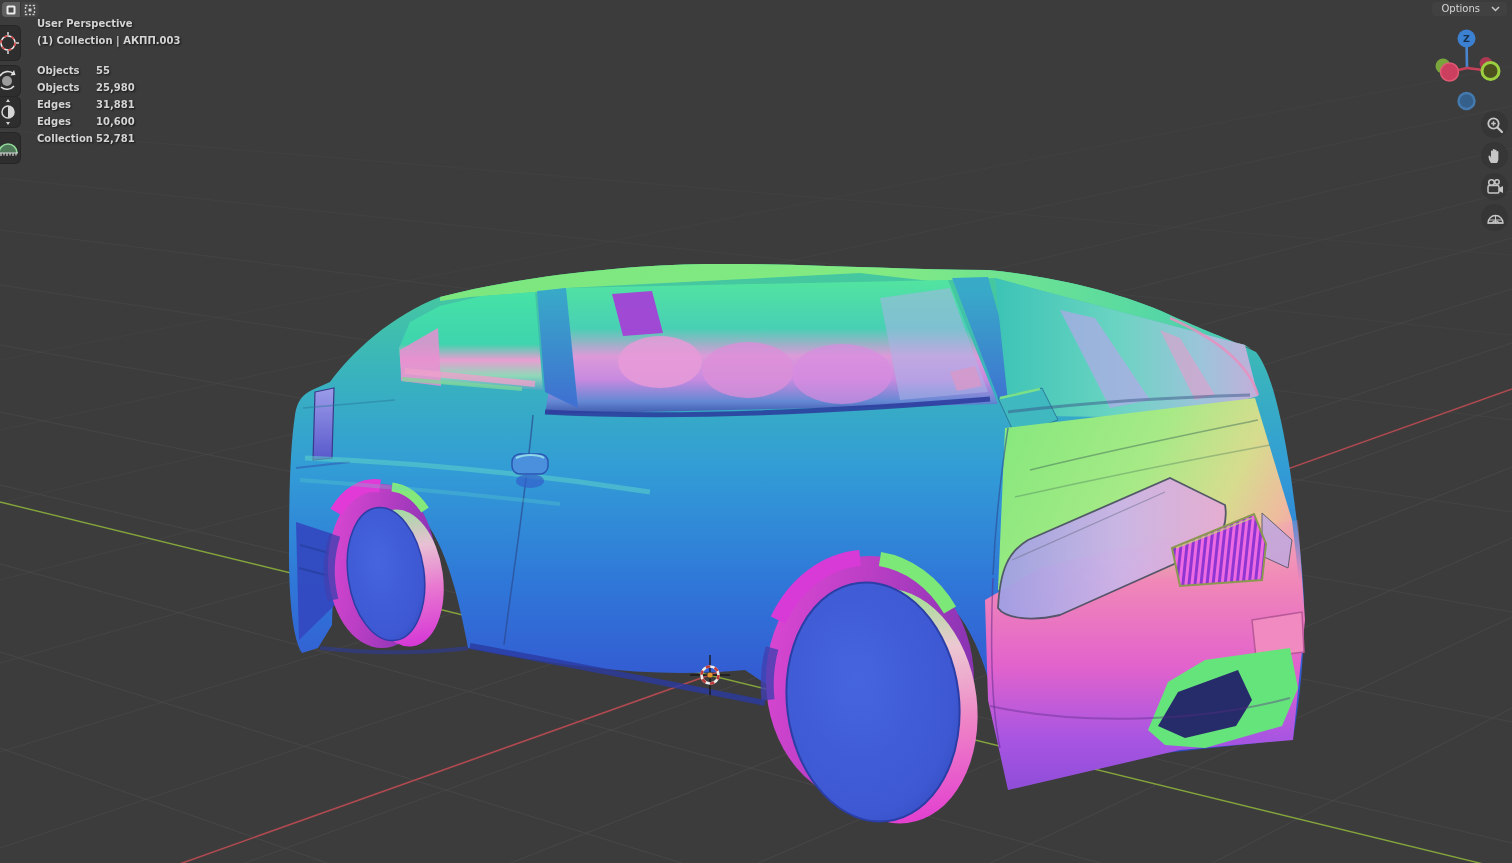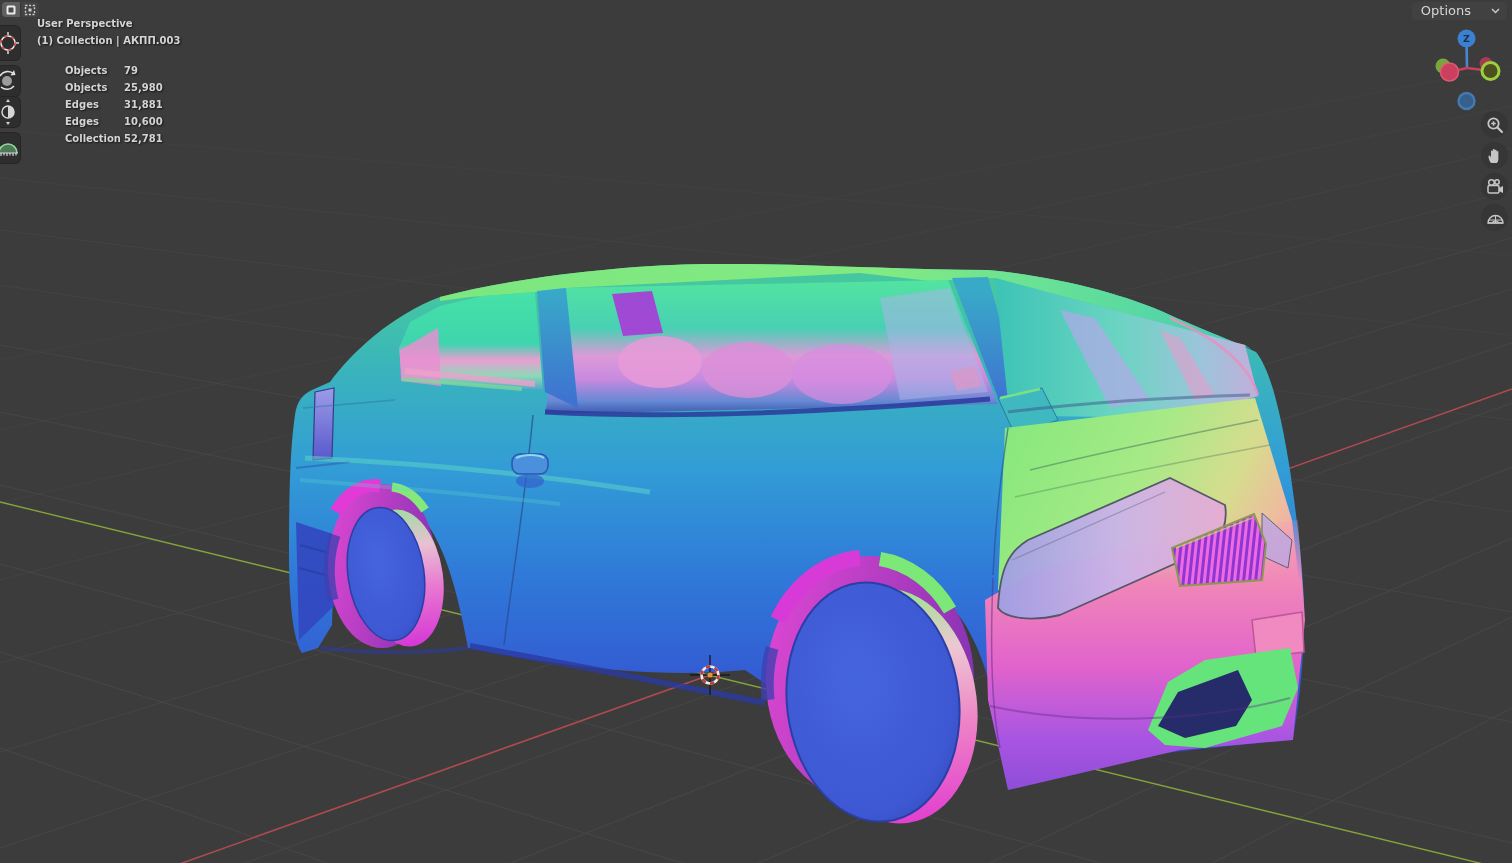--- a/index.html
+++ b/index.html
@@ -7,27 +7,27 @@
   .stage{position:relative;width:1512px;height:863px;background:#3c3c3c;overflow:hidden;}
   .abs{position:absolute;}
   svg{display:block;}
   
   .selgroup{left:2px;top:2px;display:flex;border-radius:4px;overflow:hidden;}
   .seltile{width:18px;height:15px;display:flex;align-items:center;justify-content:center;}
   .seltile.a{background:#5f5f5f;}
   .seltile.b{background:#434343;border-left:1px solid #363636;}
   
   .optbtn{right:5px;top:2px;background:#414141;border-radius:4px;padding:1px 7px 2px 9px;
-    color:#d6d6d6;font-size:13px;display:flex;align-items:center;gap:20px;cursor:default;}
+    color:#d6d6d6;font-size:10px;display:flex;align-items:center;gap:11px;cursor:default;}
   
   .ovl{left:37px;top:15px;color:#d4d4d4;font-size:10px;line-height:17px;
     text-shadow:1px 1px 2px rgba(0,0,0,.65);font-weight:bold;}
   .ovl .dim{margin-bottom:13px;}
   .srow{display:flex;}
-  .slabel{width:59px;display:inline-block;margin-left:28px;}
+  .slabel{width:59px;display:inline-block;}
   
   .tbtn{left:0;width:20px;background:#2e2e2e;border-radius:0 5px 5px 0;
     box-shadow:0 0 0 1px #262626;overflow:hidden;}
   .tbtn svg{margin-left:-3px;}
   
   .navcol{right:4px;top:111px;display:flex;flex-direction:column;gap:4px;align-items:center;}
   .navbtn{width:27px;height:27px;border-radius:50%;background:rgba(46,46,46,.45);
     display:flex;align-items:center;justify-content:center;}
 </style>
 </head>
@@ -281,21 +281,21 @@
     <svg width="9" height="6" viewBox="0 0 9 6">
       <path d="M1,1 L4.5,4.5 L8,1" fill="none" stroke="#c8c8c8" stroke-width="1.5"></path>
     </svg>
   </div>
 
   <div class="abs ovl">
     <div>User Perspective</div>
     <div class="dim">(1) Collection | АКПП.003</div>
     <div class="srow">
         <span class="slabel">Objects</span>
-        <span>79</span>
+        <span>55</span>
       </div>
     <div class="srow">
         <span class="slabel">Objects</span>
         <span>25,980</span>
       </div>
     <div class="srow">
         <span class="slabel">Edges</span>
         <span>31,881</span>
       </div>
     <div class="srow">

